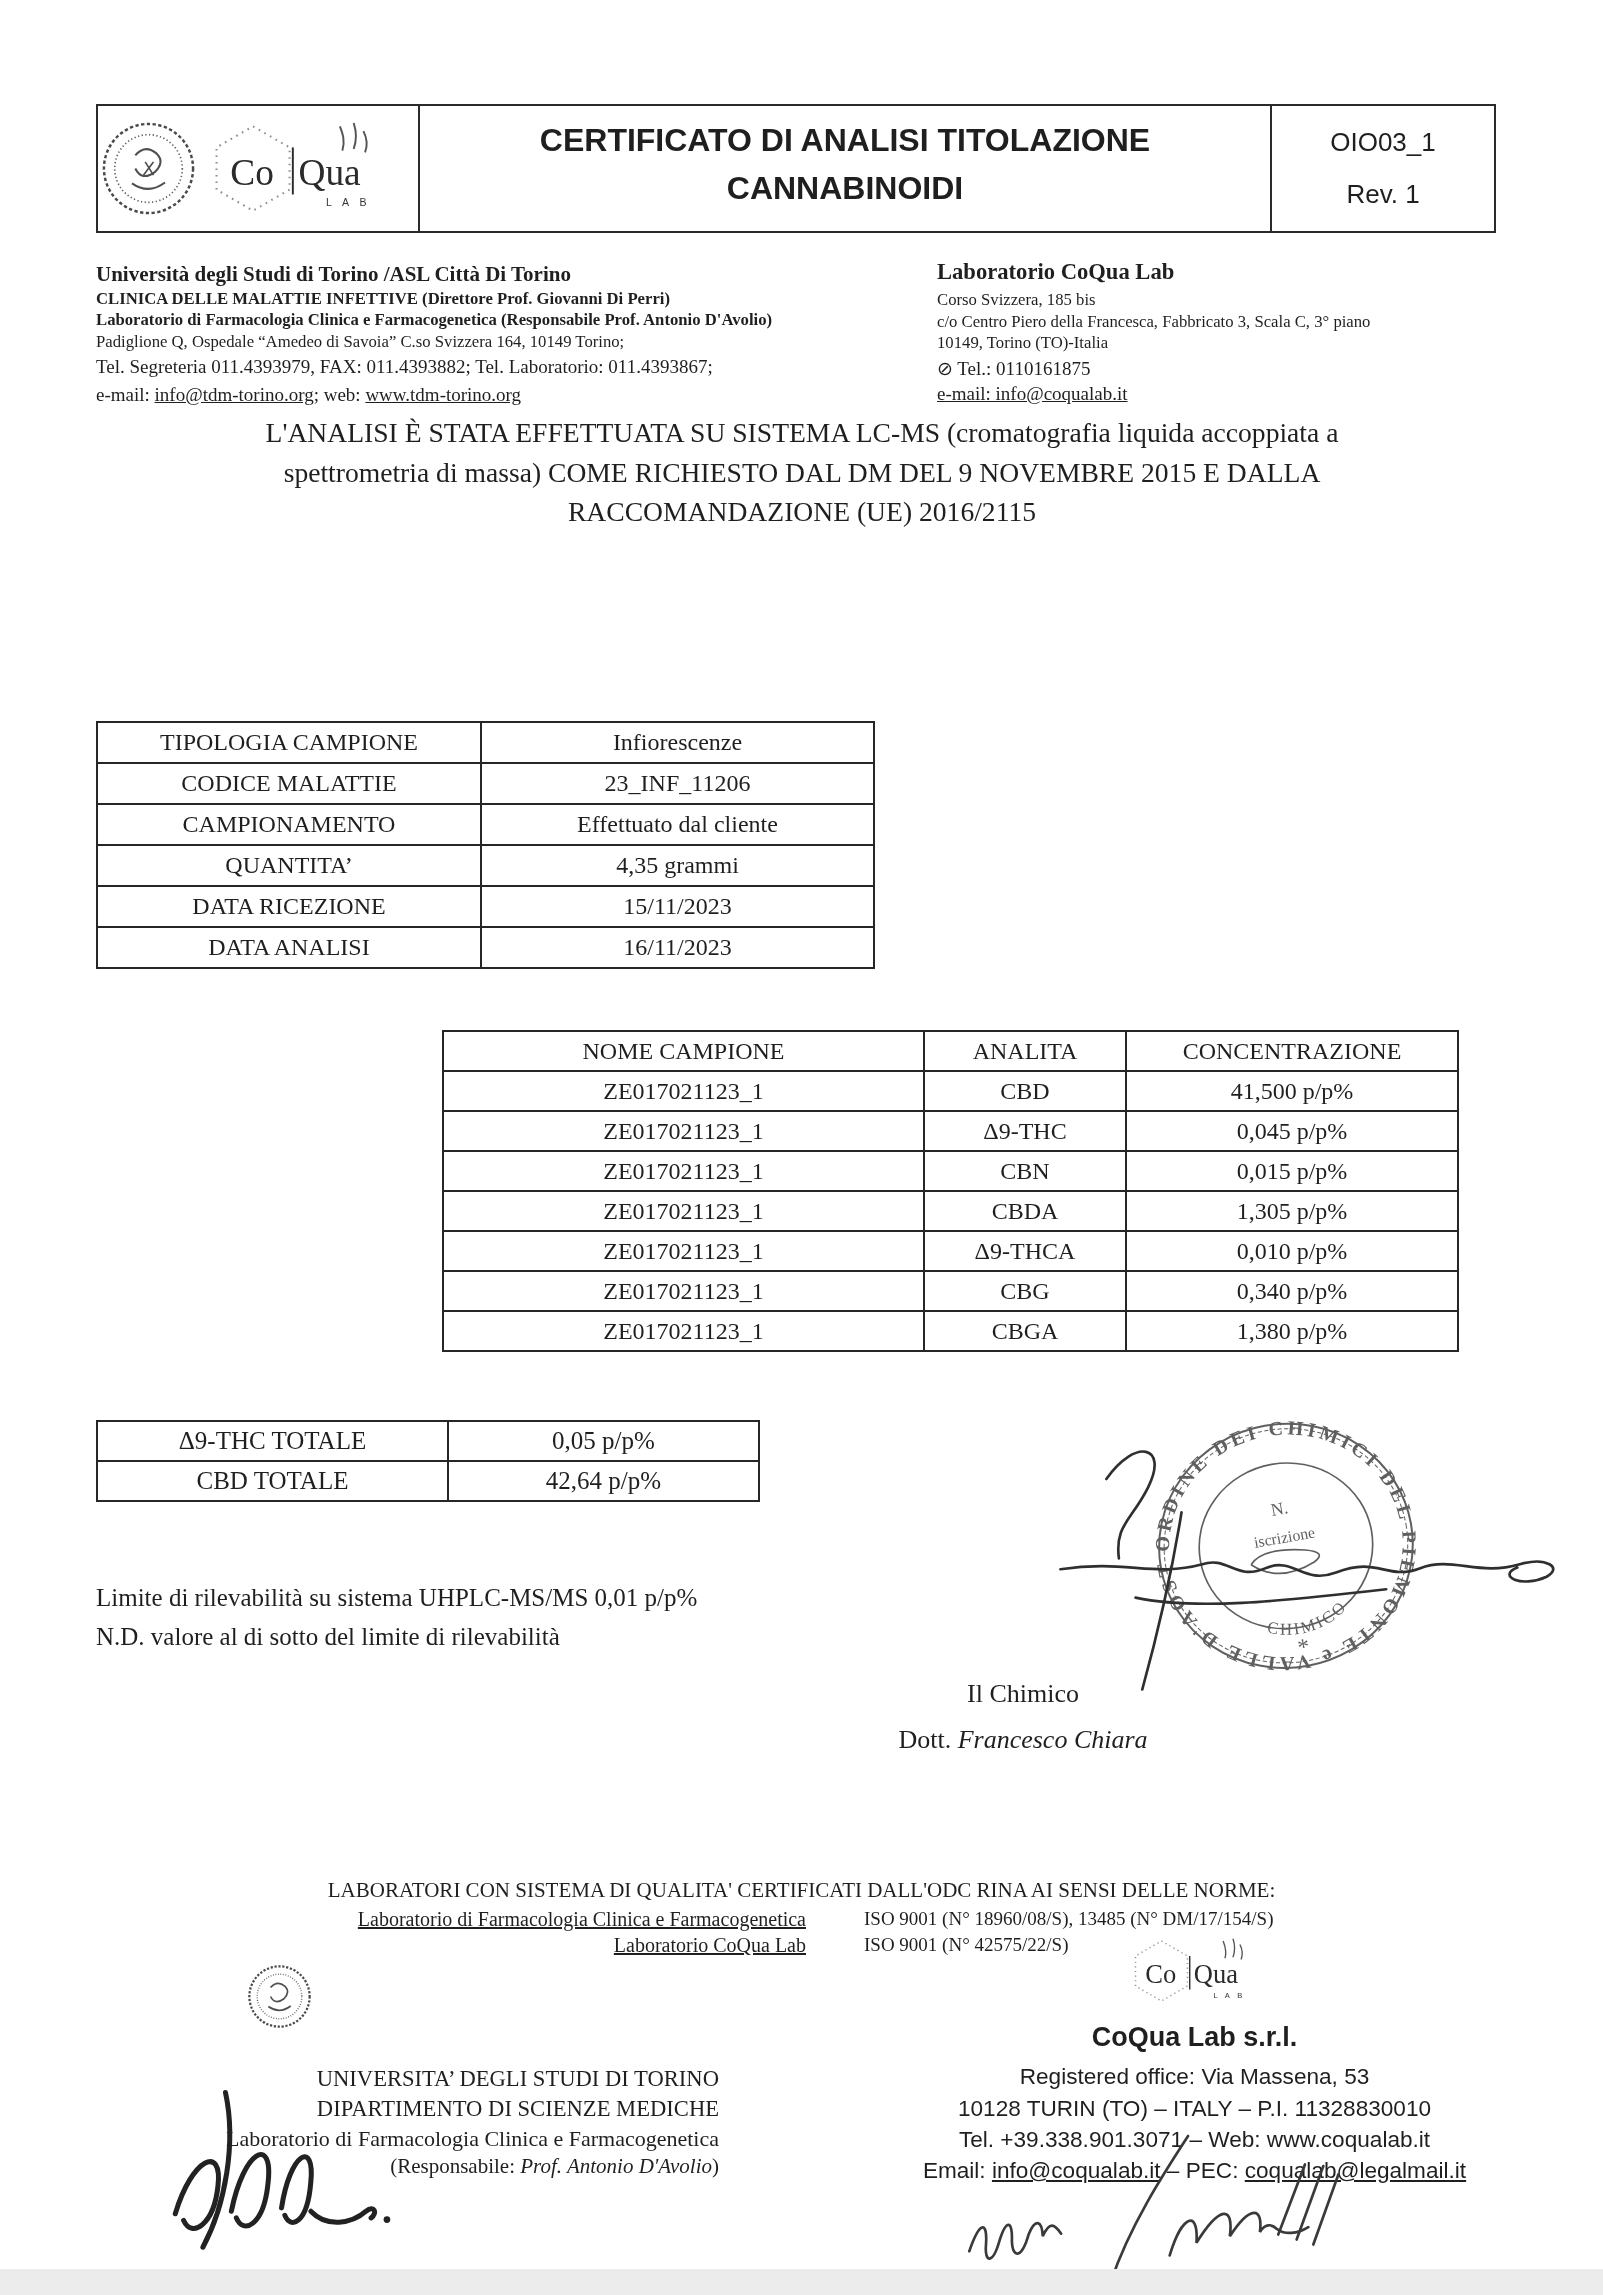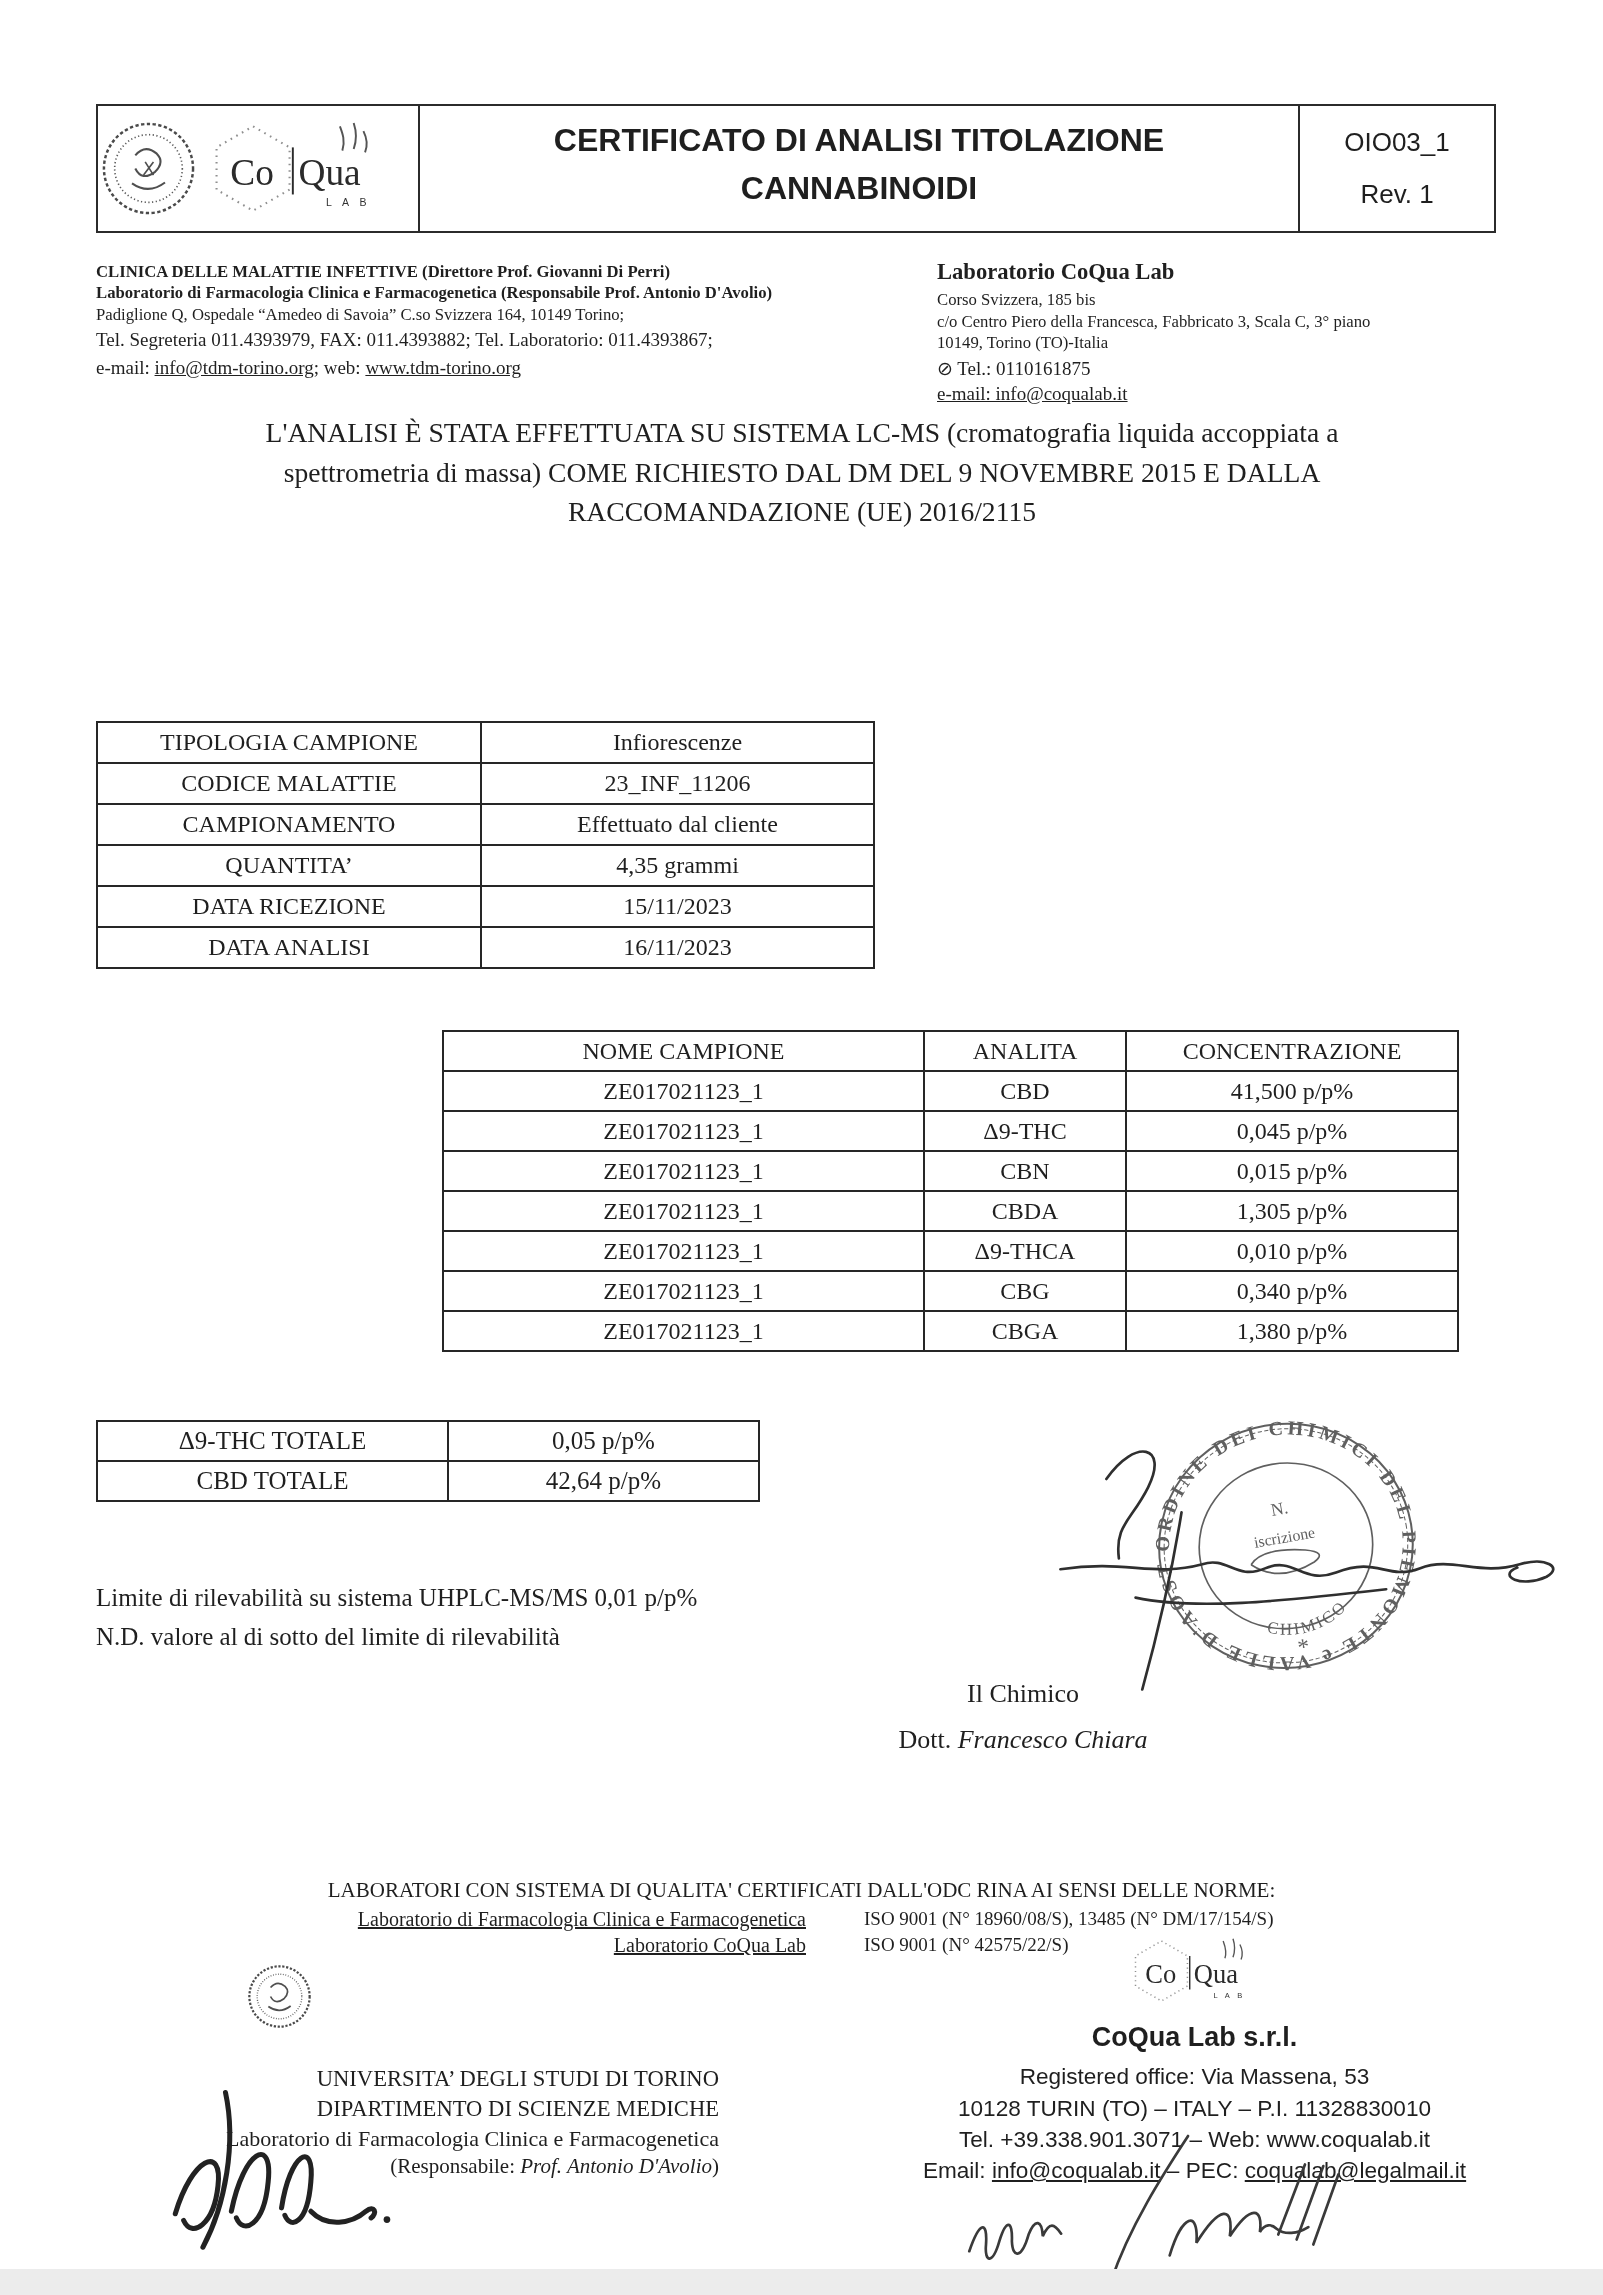--- a/index.html
+++ b/index.html
@@ -9,21 +9,21 @@
   }
   .abs{position:absolute;}
   .sans{font-family:"Liberation Sans", sans-serif;}
   .i{font-style:italic;}
   .u{text-decoration:underline;}
 
   
   .header-box{left:96px;top:104px;width:1400px;height:129px;border:2.5px solid #2b2b2b;display:flex;box-sizing:border-box;}
   .hb-logos{width:322px;border-right:2.5px solid #2b2b2b;display:flex;align-items:center;justify-content:center;gap:8.4px;box-sizing:border-box;}
   .hb-title{flex:1;text-align:center;font-size:32px;font-weight:bold;line-height:1.5;padding-top:10px;box-sizing:border-box;}
-  .hb-code{width:196px;border-left:2.5px solid #2b2b2b;display:flex;flex-direction:column;justify-content:space-evenly;text-align:center;font-size:26px;box-sizing:border-box;}
+  .hb-code{width:224px;border-left:2.5px solid #2b2b2b;display:flex;flex-direction:column;justify-content:space-evenly;text-align:center;font-size:26px;box-sizing:border-box;}
 
   
   .addr-left{left:96px;top:261px;width:827px;line-height:1.28;}
   .al1{font-size:21px;font-weight:bold;}
   .al2{font-size:16.7px;font-weight:bold;}
   .al4{font-size:16.7px;}
   .al5{font-size:19px;margin-top:3.3px;}
   .addr-right{left:937px;top:257px;width:601px;line-height:1.3;}
   .ar-name{font-size:22.6px;font-weight:bold;margin-bottom:2.5px;}
   .ar-line{font-size:16.7px;}
@@ -90,20 +90,21 @@
       <div>CERTIFICATO DI ANALISI TITOLAZIONE</div>
       <div>CANNABINOIDI</div>
     </div>
     <div class="hb-code sans">
       <div>OIO03_1</div>
       <div>Rev. 1</div>
     </div>
   </div>
 
   <div class="abs addr-left">
+    <div class="al1">Università degli Studi di Torino /ASL Città Di Torino</div>
     <div class="al2">CLINICA DELLE MALATTIE INFETTIVE (Direttore Prof. Giovanni Di Perri)</div>
     <div class="al2">Laboratorio di Farmacologia Clinica e Farmacogenetica (Responsabile Prof. Antonio D'Avolio)</div>
     <div class="al4">Padiglione Q, Ospedale “Amedeo di Savoia” C.so Svizzera 164, 10149 Torino;</div>
     <div class="al5">Tel. Segreteria 011.4393979, FAX: 011.4393882; Tel. Laboratorio: 011.4393867;</div>
     <div class="al5"><span>e-mail: </span><span class="u">info@tdm-torino.org</span><span>; web: </span><span class="u">www.tdm-torino.org</span></div>
   </div>
 
   <div class="abs addr-right">
     <div class="ar-name">Laboratorio CoQua Lab</div>
     <div class="ar-line">Corso Svizzera, 185 bis</div>

